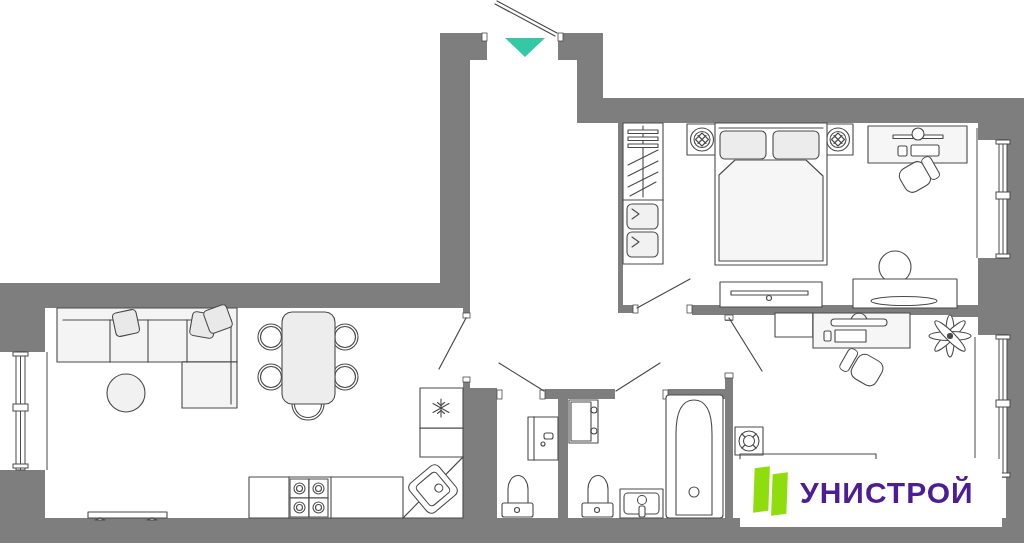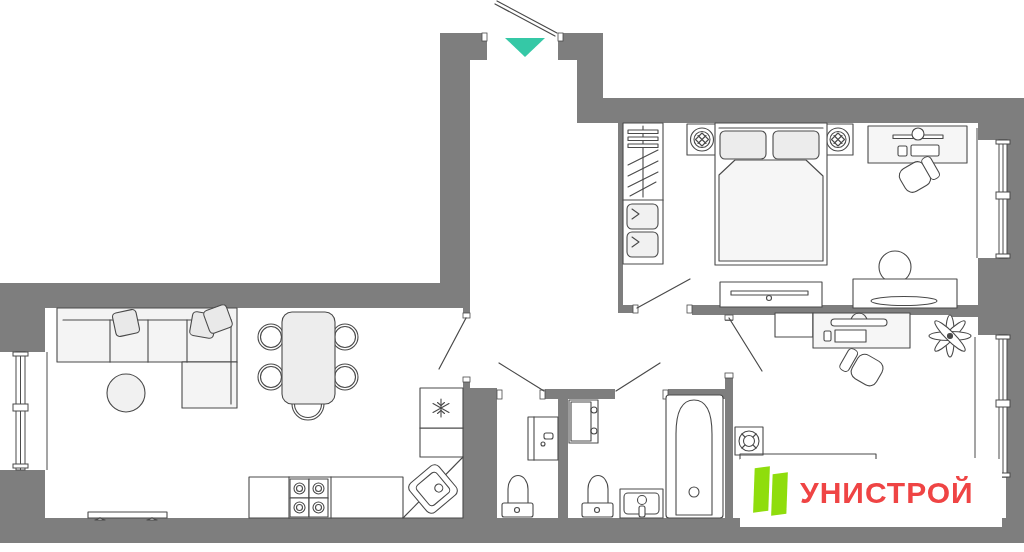--- a/index.html
+++ b/index.html
@@ -5,21 +5,21 @@
   html,body{margin:0;padding:0;background:#ffffff;}
   .stage{position:relative;width:1024px;height:552px;background:#ffffff;overflow:hidden;
          font-family:"Liberation Sans",sans-serif;}
   .plan-svg{position:absolute;left:0;top:0;z-index:1;}
   .logo{position:absolute;left:740px;top:459px;width:262px;height:68px;background:#ffffff;
         display:flex;align-items:center;z-index:3;}
   .logo-icon{position:relative;width:56px;height:100%;}
   .lp{position:absolute;background:#8FDD0C;}
   .lp1{left:14px;top:8px;width:15px;height:45px;transform:skewX(-10deg) rotate(-8deg);}
   .lp2{left:32px;top:14px;width:15px;height:42px;transform:skewX(-10deg) rotate(-8deg);}
-  .logo-text{font-weight:bold;font-size:30px;line-height:1;color:#ef4444;letter-spacing:1px;
+  .logo-text{font-weight:bold;font-size:30px;line-height:1;color:#4c1d95;letter-spacing:1px;
              margin-left:4px;white-space:nowrap;}
 </style>
 </head>
 <body>
 
 <div class="stage">
 
 <svg class="plan-svg" width="1024" height="552" viewBox="0 0 1024 552">
 
   <g stroke="none" fill="#7E7E7E">

